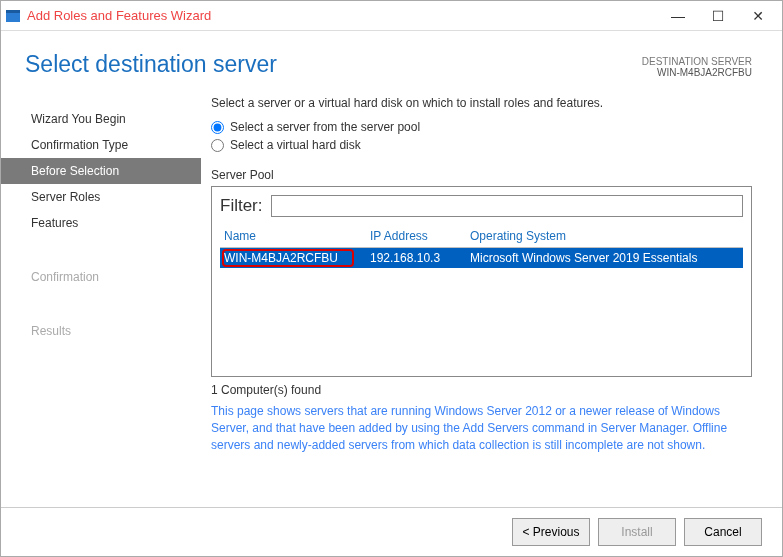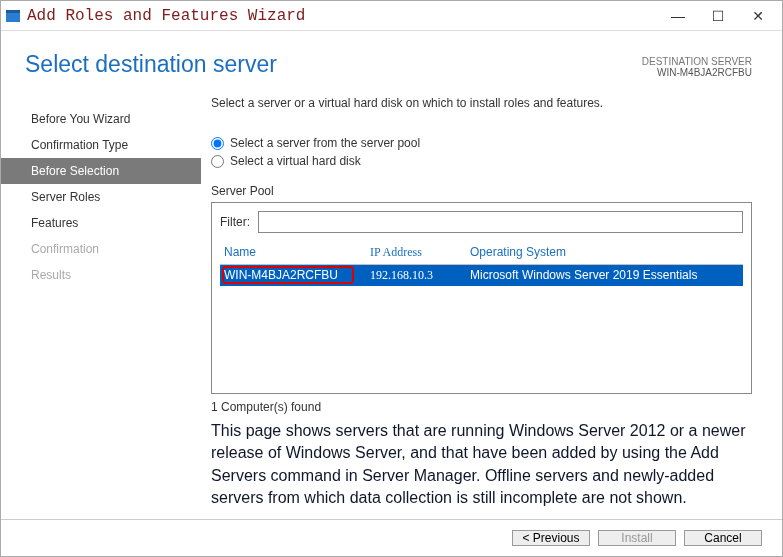--- a/index.html
+++ b/index.html
@@ -1,52 +1,52 @@
 <!DOCTYPE html>
 <html><head>
 <meta charset="utf-8">
 <style>
 * { box-sizing: border-box; margin: 0; padding: 0; font-family: "Segoe UI", Tahoma, sans-serif; }
 body { width: 783px; height: 557px; background: #fff; border: 1px solid #aaa; font-size: 12px; color: #333; display: flex; flex-direction: column; }
 .titlebar { height: 30px; display: flex; align-items: center; padding: 0 4px; border-bottom: 1px solid #ddd; }
 .title-icon { width: 16px; height: 16px; margin-right: 6px; display: inline-flex; }
-.title-text { flex: 1; font-size: 16px; color: #7f1d1d; font-family: Liberation Mono, monospace; }
+.title-text { flex: 1; font-size: 13px; color: #ef4444; }
 .win-controls { display: flex; gap: 0; }
 .win-btn { width: 40px; height: 28px; display: flex; align-items: center; justify-content: center; cursor: default; font-size: 14px; }
 .header-row { display: flex; align-items: flex-end; padding: 20px 30px 0 24px; }
 .page-title { font-size: 23px; font-weight: 300; color: #1a6fbf; flex: 1; }
 .dest-block { text-align: right; font-size: 10px; color: #555; }
 .dest-block .lbl { color: #777; }
 .body-area { flex: 1; display: flex; padding: 18px 0 0 0; overflow: hidden; }
 .steps { width: 200px; padding: 10px 0; }
 .step { padding: 6px 30px; font-size: 12px; color: #333; cursor: default; }
 .step.active { background: #7a7a7a; color: #fff; }
-.step.disabled { color: #aaa; }
+.step.disabled { color: #aaa; margin-top: 28px; }
 .content { flex: 1; padding: 0 30px 0 10px; display: flex; flex-direction: column; }
-.intro { font-size: 12px; color: #333; margin-bottom: 26px; }
+.intro { font-size: 12px; color: #333; margin-bottom: 10px; }
 .radio-row { display: flex; align-items: center; gap: 6px; margin-bottom: 4px; font-size: 12px; }
 .radio-row input { margin: 0; }
 .pool-label { font-size: 12px; margin-top: 12px; margin-bottom: 4px; }
 .pool-box { border: 1px solid #888; padding: 8px; display: flex; flex-direction: column; }
 .filter-row { display: flex; align-items: center; gap: 8px; margin-bottom: 8px; }
-.filter-row label { font-size: 12px; }
+.filter-row label { font-size: 17px; }
 .filter-row input { flex: 1; border: 1px solid #888; height: 22px; padding: 0 4px; font-size: 12px; }
 .table-head { display: flex; border-bottom: 1px solid #c0c0c0; padding: 4px 0; font-size: 12px; color: #1a6fbf; }
 .col-name { width: 150px; padding-left: 4px; }
-.col-ip { width: 100px; font-family: Liberation Serif, serif; }
+.col-ip { width: 100px; }
 .col-os { flex: 1; }
 .table-body { height: 120px; overflow: auto; background: #fff; }
 .table-row { display: flex; background: #0060c0; color: #fff; font-size: 12px; padding: 3px 0; }
 .hl-box { position: absolute; border: 2px solid #d00; border-radius: 4px; pointer-events: none; }
 .name-hl { left: 2px; top: 1px; width: 132px; height: 18px; }
 .rel { position: relative; }
 .count-label { font-size: 12px; margin-top: 6px; }
-.note { font-size: 16px; color: #0f172a; margin-top: 6px; line-height: 1.4; }
+.note { font-size: 12px; color: #3b82f6; margin-top: 6px; line-height: 1.4; }
 .footer { border-top: 1px solid #ccc; padding: 10px 20px; display: flex; justify-content: flex-end; gap: 8px; }
-.footer button { min-width: 78px; height: 16px; font-size: 12px; background: #eee; border: 1px solid #999; cursor: default; }
+.footer button { min-width: 78px; height: 28px; font-size: 12px; background: #eee; border: 1px solid #999; cursor: default; }
 .footer button.disabled { color: #999; }
 .next-wrap { position: relative; display: inline-block; }
 .next-hl { position: absolute; left: -4px; top: -4px; right: -4px; bottom: -4px; border: 2px solid #d00; border-radius: 4px; pointer-events: none; }
 </style>
 </head>
 <body>
 
 <div class="titlebar">
   <span class="title-icon">
     <svg viewBox="0 0 16 16">
@@ -65,21 +65,21 @@
 <div class="header-row">
   <div class="page-title">Select destination server</div>
   <div class="dest-block">
     <div class="lbl">DESTINATION SERVER</div>
     <div>WIN-M4BJA2RCFBU</div>
   </div>
 </div>
 
 <div class="body-area">
   <div class="steps">
-    <div class="step">Before You Wizard</div>
+    <div class="step">Wizard You Begin</div>
     <div class="step">Confirmation Type</div>
     <div class="step active">Before Selection</div>
     <div class="step">Server Roles</div>
     <div class="step">Features</div>
     <div class="step disabled">Confirmation</div>
     <div class="step disabled">Results</div>
   </div>
 
   <div class="content">
     <div class="intro">Select a server or a virtual hard disk on which to install roles and features.</div>

